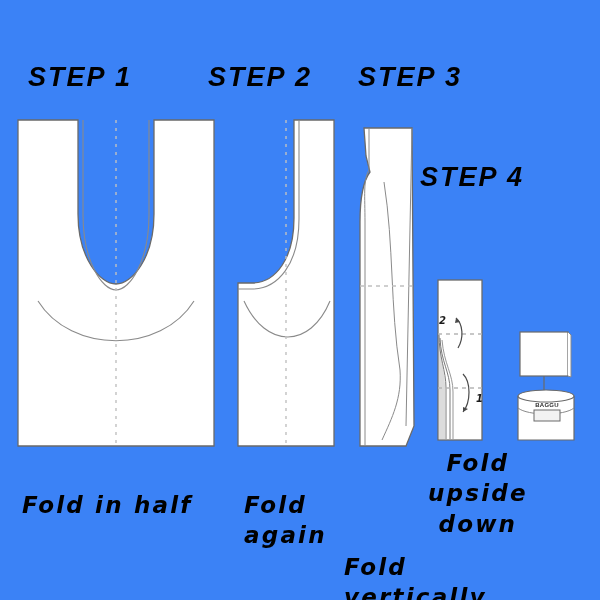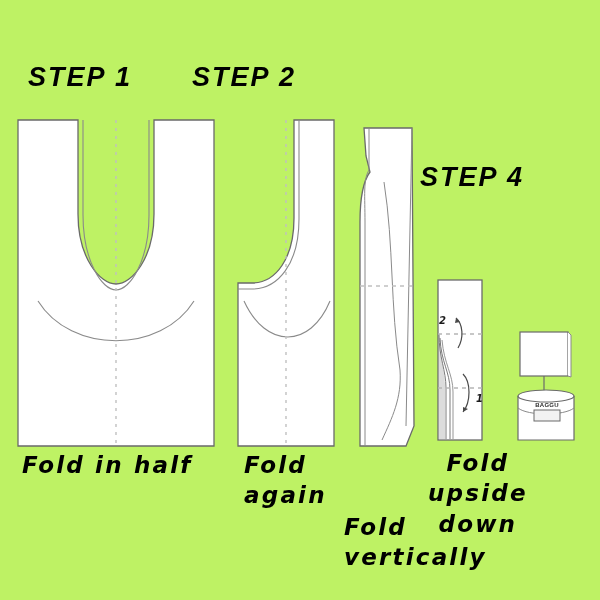--- a/index.html
+++ b/index.html
@@ -4,21 +4,21 @@
 <style>
   html, body {
     margin: 0;
     padding: 0;
     background: #ffffff;
   }
   #stage {
     position: relative;
     width: 600px;
     height: 600px;
-    background: #bef264;
+    background: #3b82f6;
     overflow: hidden;
     font-family: "DejaVu Sans", sans-serif;
   }
   .step-label {
     position: absolute;
     font-family: "Liberation Sans", sans-serif;
     font-weight: bold;
     font-style: italic;
     font-size: 27px;
     letter-spacing: 2px;
@@ -31,33 +31,34 @@
     font-family: "DejaVu Sans", sans-serif;
     font-weight: bold;
     font-style: italic;
     font-size: 23px;
     letter-spacing: 2.2px;
     color: #000000;
     line-height: 1.32;
     white-space: pre-line;
     text-align: center;
   }
-  .caption.left-al { text-align: left; }
+  .caption.left-al { text-align: left; margin-top: 40px; }
   svg { display: block; }
   .fig { position: absolute; }
 </style>
 </head>
 <body>
 
 <div id="stage">
 
   <div class="step-label" style="left:28px; top:64px;">STEP 1</div>
 
-  <div class="step-label" style="left:192px; top:64px;">STEP 2</div>
+  <div class="step-label" style="left:208px; top:64px;">STEP 2</div>
 
+  <div class="step-label" style="left:358px; top:64px;">STEP 3</div>
 
   <div class="step-label" style="left:420px; top:164px;">STEP 4</div>
 
 
   <div class="fig" style="left:16px; top:118px;">
     <svg width="200" height="330" viewBox="0 0 200 330">
 
       <path d="M2,2 L62,2 L62,96 C62,140 84,166 100,166 C116,166 138,140 138,96 L138,2 L198,2 L198,328 L2,328 Z" fill="#ffffff" stroke="#6a6a6a" stroke-width="1.3"></path>
 
       <path d="M67,2 L67,97 C67,143 86,172 100,172 C114,172 133,143 133,97 L133,2" fill="none" stroke="#8a8a8a" stroke-width="1.1"></path>

